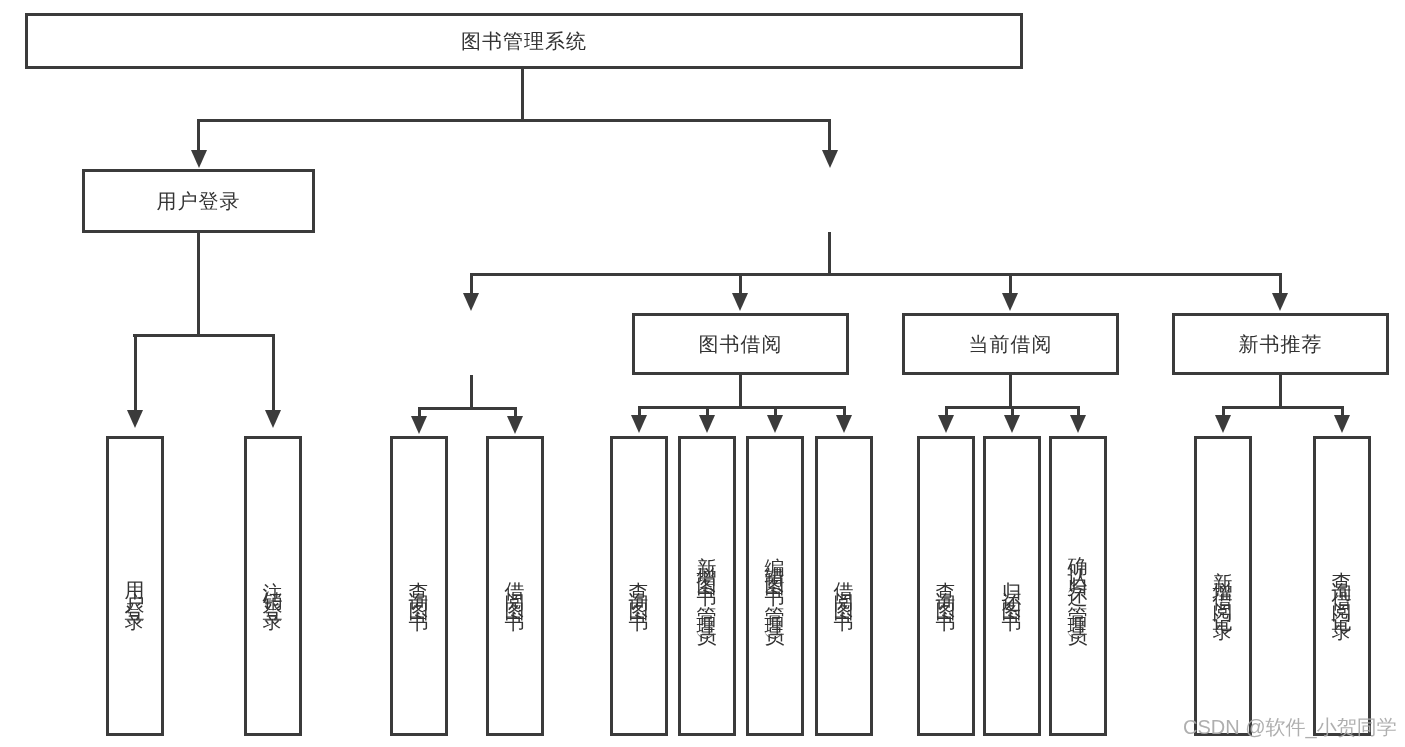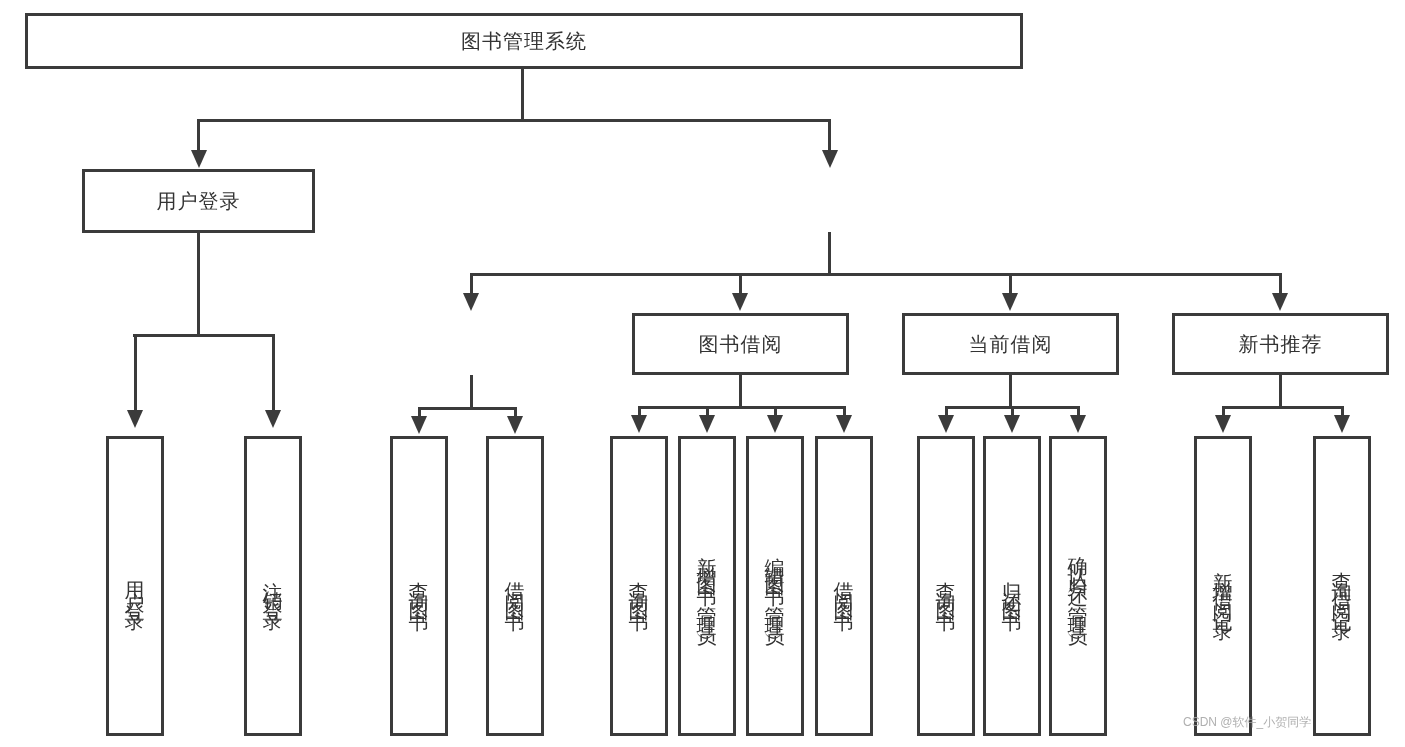--- a/index.html
+++ b/index.html
@@ -52,21 +52,21 @@
     width: 0;
     height: 0;
     border-left: 8px solid transparent;
     border-right: 8px solid transparent;
     border-top: 18px solid #3b3b3b;
   }
   .watermark {
     position: absolute;
     left: 1183px;
     top: 714px;
-    font-size: 12px;
+    font-size: 20px;
     color: #a9a9a9;
     opacity: 0.92;
     white-space: nowrap;
     z-index: 5;
   }
 </style>
 </head>
 <body>
 
 <div id="canvas">

